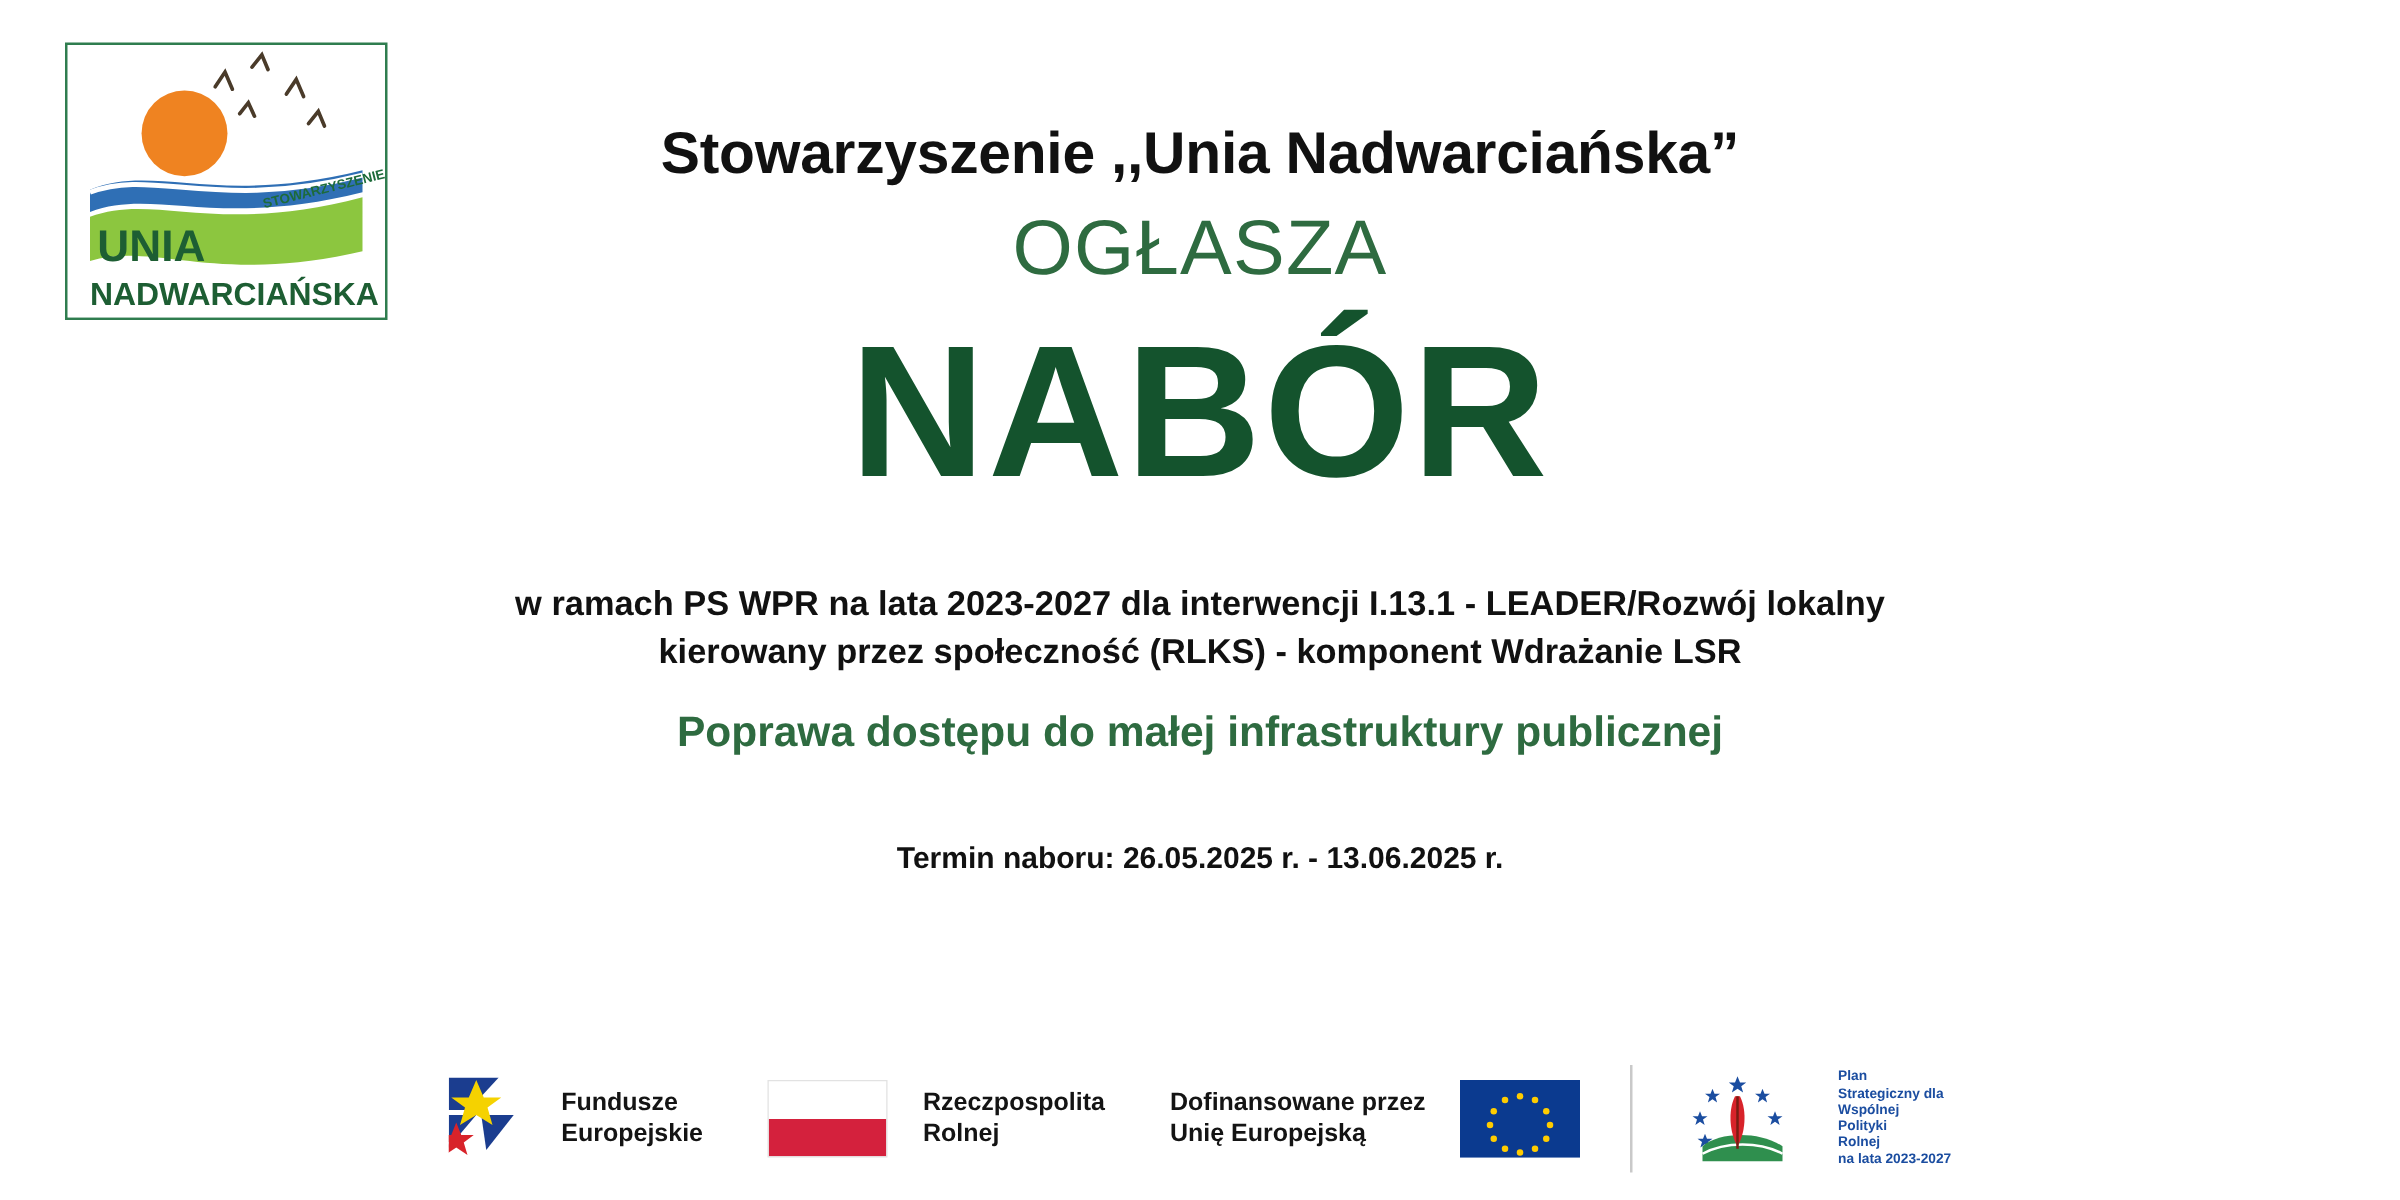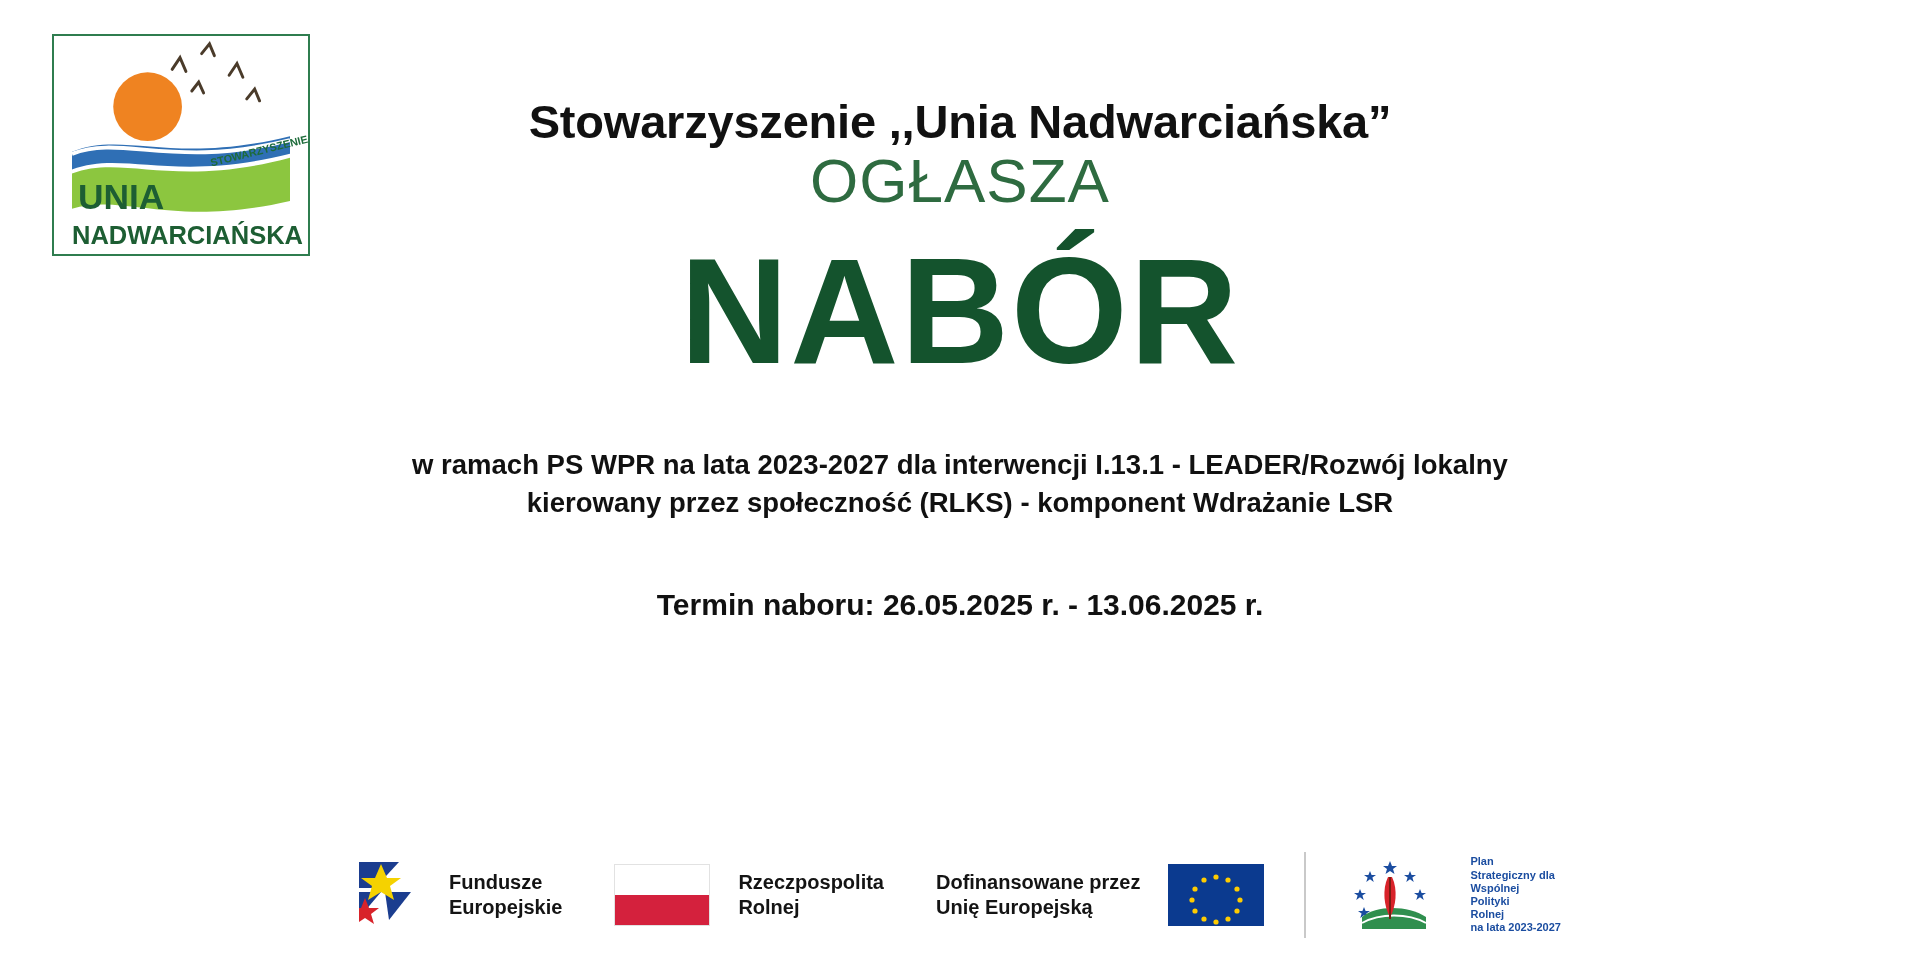--- a/index.html
+++ b/index.html
@@ -48,21 +48,21 @@
   }
   .line-assoc {
     margin-top: 80px;
     font-size: 47px;
     font-weight: bold;
     letter-spacing: -0.2px;
     color: #111111;
     line-height: 1.1;
   }
   .line-oglasza {
-    margin-top: 0;
+    margin-top: 18px;
     font-size: 62px;
     font-weight: 400;
     color: #2e6b40;
     line-height: 1.05;
     letter-spacing: 1px;
   }
   .line-nabor {
     margin-top: 20px;
     font-size: 150px;
     font-weight: bold;
@@ -80,21 +80,21 @@
   }
   .line-scope {
     margin-top: 26px;
     font-size: 34px;
     font-weight: bold;
     color: #2e6b40;
     line-height: 1.2;
   }
   .line-term {
     margin-top: 66px;
-    font-size: 30px;
+    font-size: 24px;
     font-weight: bold;
     color: #111111;
   }
 
   
   .footer {
     position: absolute;
     left: 0;
     bottom: 22px;
     width: 1920px;
@@ -167,20 +167,21 @@
       <text x="18" y="212" font-family="Liberation Sans, sans-serif" font-size="26" font-weight="bold" fill="#1d5e33">NADWARCIAŃSKA</text>
     </svg>
   </div>
 
   <div class="head-wrap">
     <div class="line-assoc">Stowarzyszenie ,,Unia Nadwarciańska”</div>
     <div class="line-oglasza">OGŁASZA</div>
     <div class="line-nabor">NABÓR</div>
     <div class="para-frame" style="white-space: pre-line;">w ramach PS WPR na lata 2023-2027 dla interwencji I.13.1 - LEADER/Rozwój lokalny
 kierowany przez społeczność (RLKS) - komponent Wdrażanie LSR</div>
+    <div class="line-scope">Poprawa dostępu do małej infrastruktury publicznej</div>
     <div class="line-term">Termin naboru: 26.05.2025 r. - 13.06.2025 r.</div>
   </div>
 
   <div class="footer">
 
     <div class="fitem">
       <svg class="fe-logo" width="62" height="66" viewBox="0 0 62 66" xmlns="http://www.w3.org/2000/svg">
         <polygon points="0,0 40,0 16,26 0,26" fill="#1b3d8f"></polygon>
         <polygon points="0,30 22,30 0,56" fill="#1b3d8f"></polygon>
         <polygon points="26,30 52,30 30,58" fill="#1b3d8f"></polygon>

